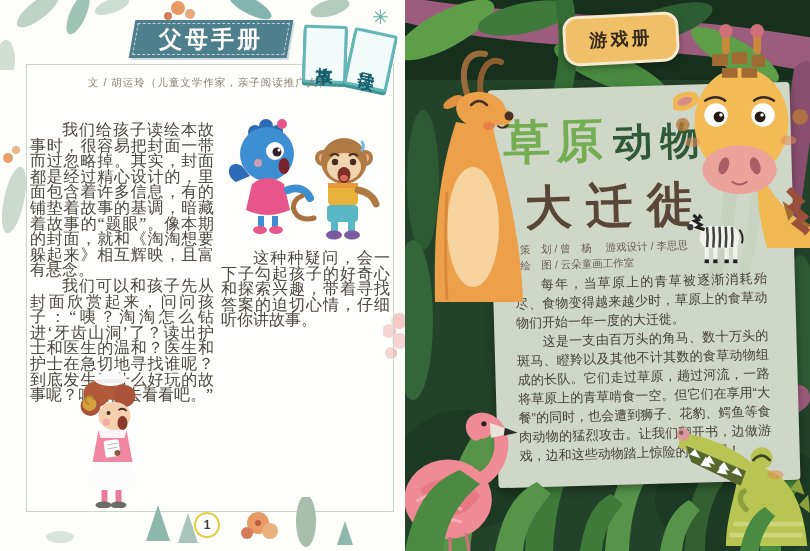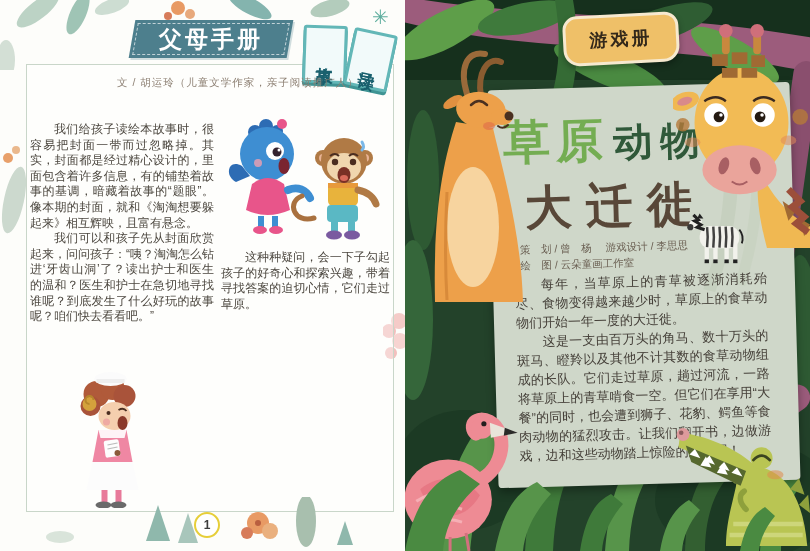--- a/index.html
+++ b/index.html
@@ -20,25 +20,25 @@
                letter-spacing:3px;font-family:"Liberation Sans",sans-serif;}
   .badge-book{position:absolute;left:301px;top:22px;width:92px;height:66px;transform:rotate(7deg);}
   .badge-panel{position:absolute;top:6px;width:38px;height:52px;background:#f2fafa;
                border:3px solid #63b7b7;border-radius:3px;display:flex;align-items:center;
                justify-content:center;box-shadow:0 3px 0 #3f9494;}
   .badge-panel.pL{left:2px;transform:rotate(-5deg);}
   .badge-panel.pR{left:48px;transform:rotate(5deg);}
   .badge-panel span{writing-mode:vertical-rl;text-orientation:upright;color:#19606e;
                font-weight:bold;font-size:17px;line-height:1;}
   .byline{position:absolute;left:26px;top:76px;width:366px;text-align:center;
-          font-size:10.5px;color:#8c7f72;letter-spacing:1px;padding-left:29px;}
+          font-size:10.5px;color:#8c7f72;letter-spacing:1px;}
   .section-title{position:absolute;left:36px;top:101px;color:#3ca14b;font-weight:bold;
           font-size:14.5px;letter-spacing:1px;}
   .section-title .mk{font-size:11px;margin-right:2px;}
-  .col{position:absolute;font-family:Liberation Sans, sans-serif;font-size:12px;line-height:15.6px;
+  .col{position:absolute;font-family:Liberation Serif, serif;font-size:16px;line-height:15.6px;
        color:#4b463e;text-align:justify;}
   .col p{margin:0;text-indent:2em;}
   .col1{left:30px;top:122px;width:184px;}
   .col2{left:221px;top:250px;width:169px;}
   .page-num{position:absolute;left:194px;top:512px;width:22px;height:22px;border-radius:50%;
        background:#fff;border:2px solid #e6ce39;display:flex;align-items:center;justify-content:center;
        font-size:12px;font-weight:bold;color:#3c3c3c;}
 
   
   .page-right{position:absolute;left:405px;top:0;width:405px;height:551px;background:#23422a;overflow:hidden;}
@@ -156,21 +156,21 @@
       <rect x="106" y="77" width="30" height="5" fill="#e89a3c"></rect>
       <path d="M136,84 C146,86 152,92 154,98" stroke="#b07a45" stroke-width="7" fill="none" stroke-linecap="round"></path>
       <rect x="105" y="99" width="31" height="17" rx="4" fill="#5ab8c4"></rect>
       <rect x="109" y="116" width="7" height="10" fill="#5ab8c4"></rect>
         <rect x="126" y="116" width="7" height="10" fill="#5ab8c4"></rect>
       <ellipse cx="112" cy="129" rx="8" ry="4.5" fill="#7a5aa0"></ellipse>
         <ellipse cx="130" cy="129" rx="8" ry="4.5" fill="#7a5aa0"></ellipse>
     </svg>
 
     <div class="col col2">
-      <p>这种种疑问，会一下子勾起孩子的好奇心和探索兴趣，带着寻找答案的迫切心情，它们走过草原。</p>
+      <p>这种种疑问，会一下子勾起孩子的好奇心和探索兴趣，带着寻找答案的迫切心情，仔细听你讲故事。</p>
     </div>
 
     <svg class="abs" style="left:58;top:368" width="105" height="140" viewBox="0 0 100 140">
       <circle cx="36" cy="26" r="13" fill="#b05a3a"></circle>
         <circle cx="52" cy="20" r="12" fill="#b05a3a"></circle>
       <circle cx="64" cy="28" r="11" fill="#a9533a"></circle>
         <circle cx="30" cy="38" r="10" fill="#a9533a"></circle>
       <ellipse cx="50" cy="11" rx="16" ry="7" fill="#fbfbfb"></ellipse>
         <rect x="36" y="11" width="28" height="4" fill="#eee"></rect>
       <circle cx="29" cy="36" r="7" fill="#d4a23c"></circle>

